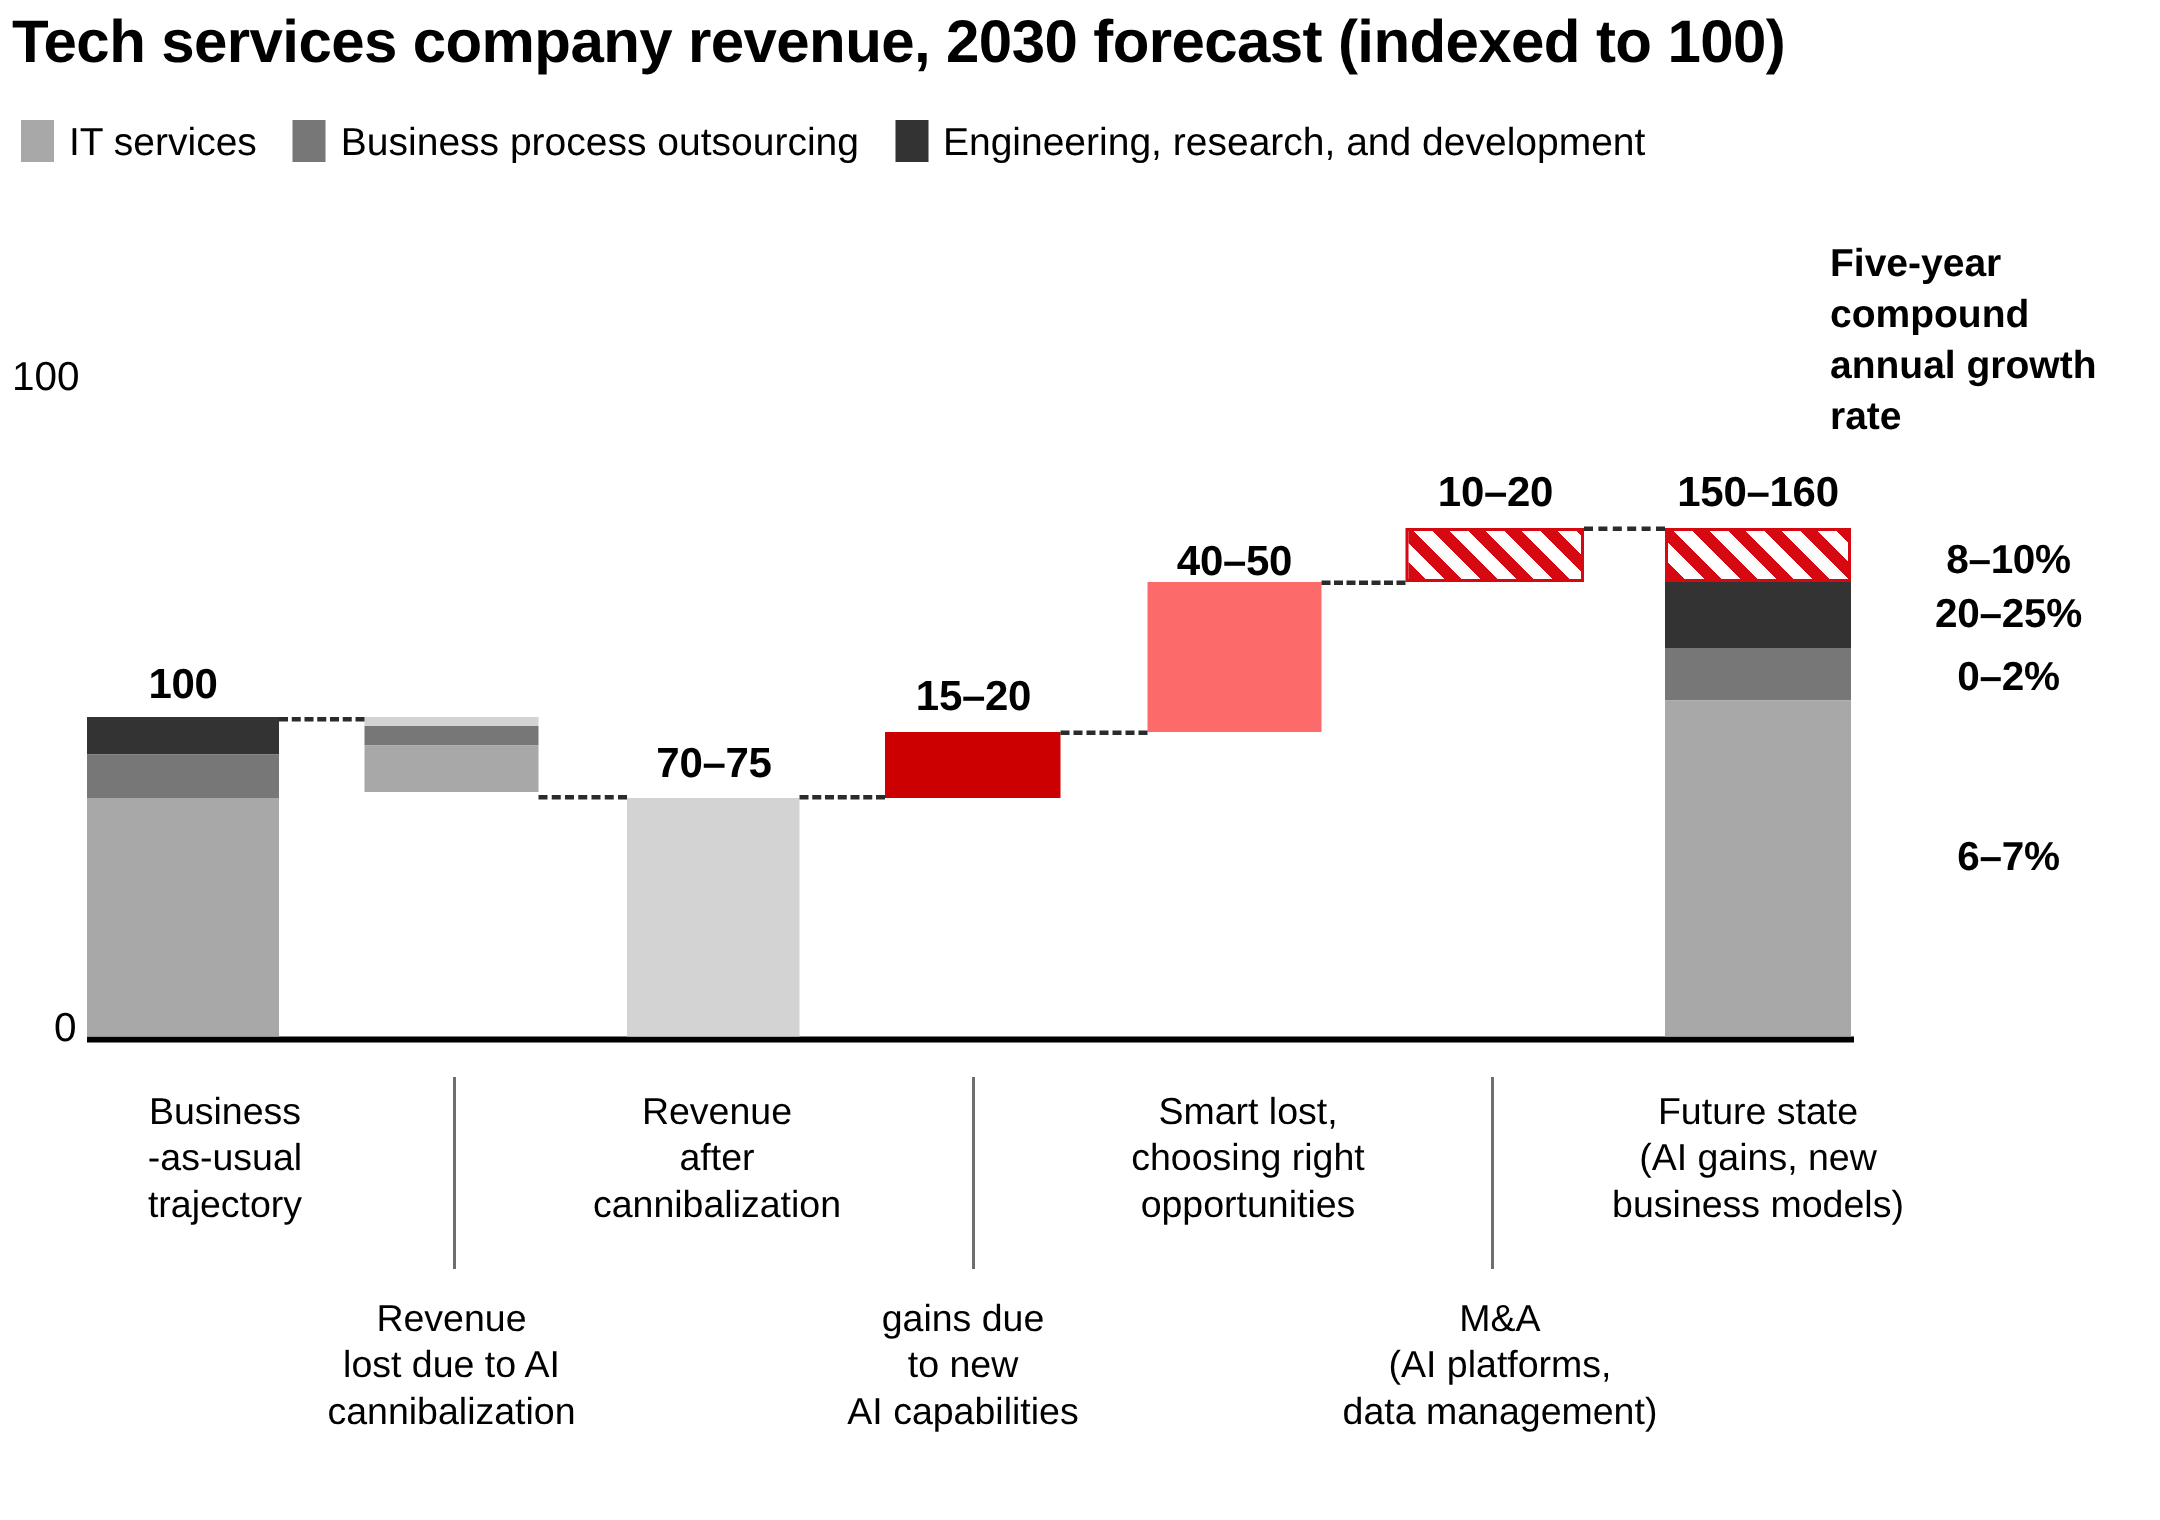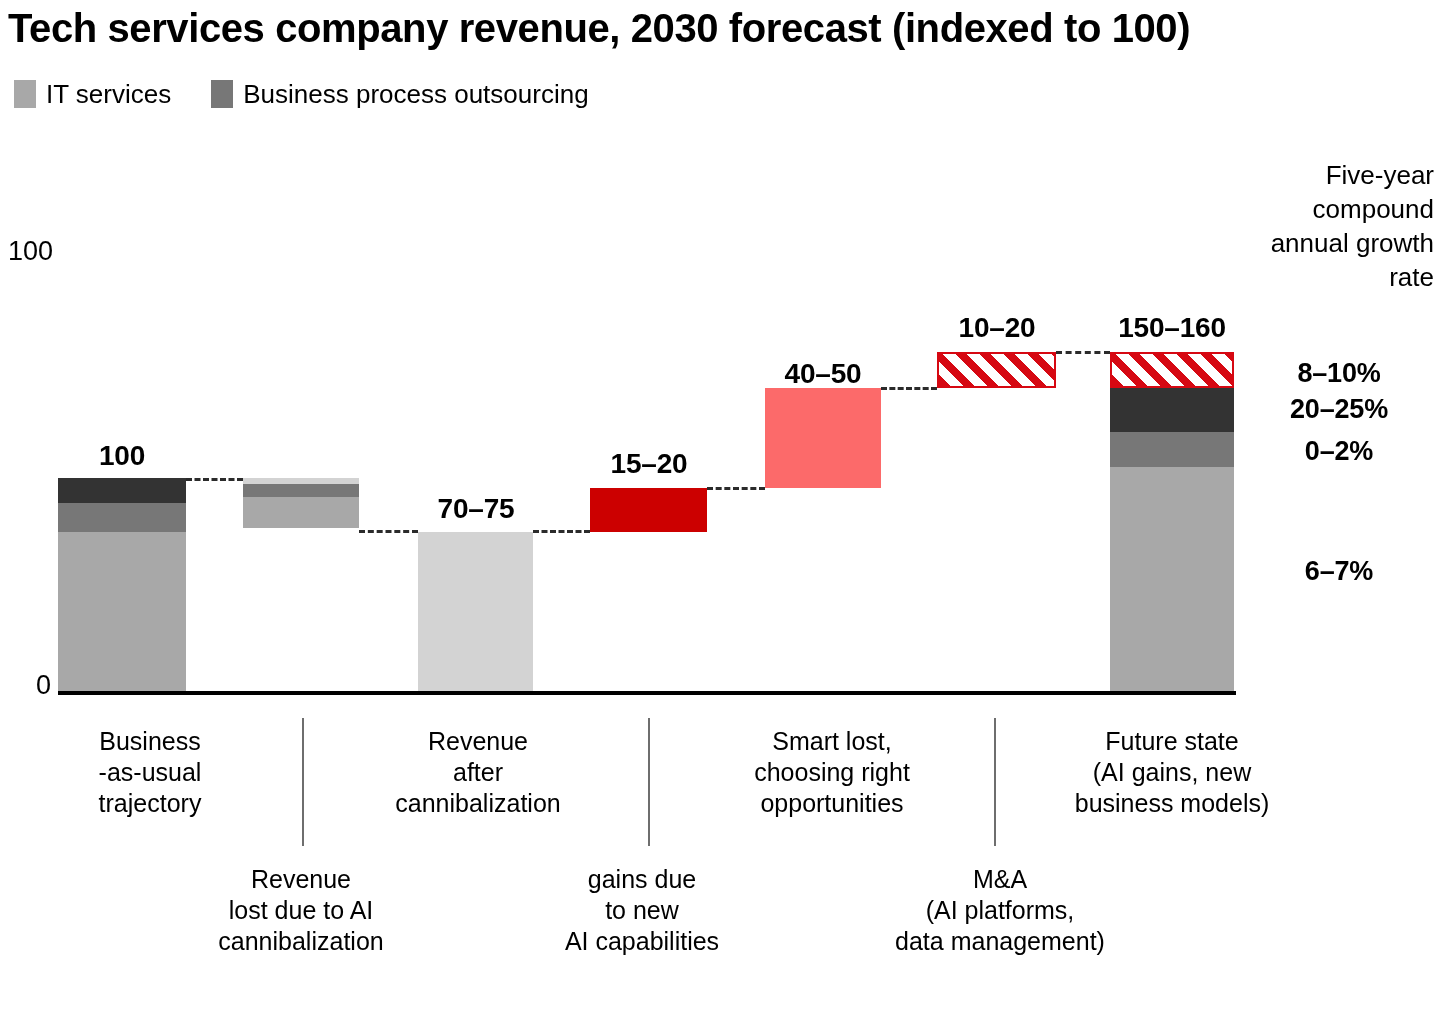--- a/index.html
+++ b/index.html
@@ -28,21 +28,21 @@
     line-height: 40px;
     white-space: nowrap;
   }
 
   
   #legend {
     left: 14px;
     top: 80px;
     display: flex;
     align-items: center;
-    gap: 16px;
+    gap: 0px;
   }
   .legend-item {
     display: flex;
     align-items: center;
     margin-right: 24px;
   }
   .legend-swatch {
     width: 22px;
     height: 28px;
     margin-right: 10px;
@@ -117,26 +117,26 @@
     text-align: center;
     font-size: 25px;
     line-height: 31px;
   }
   .cat-label .hd { font-weight: normal; display: block; }
   .cat-label .sub { font-weight: normal; display: block; }
 
   
   #cagr-heading {
     position: absolute;
-    left: 1248px;
+    left: 1220px;
     top: 158px;
     width: 186px;
-    text-align: right;
+    text-align: left;
     font-size: 26px;
-    font-weight: normal;
+    font-weight: bold;
     line-height: 34px;
   }
   .cagr-value {
     position: absolute;
     width: 186px;
     left: 1246px;
     text-align: center;
     font-size: 27px;
     font-weight: bold;
     letter-spacing: -0.2px;
@@ -148,20 +148,24 @@
 <div class="abs" id="chart-title">Tech services company revenue, 2030 forecast (indexed to 100)</div>
 
 <div class="abs" id="legend">
   <div class="legend-item">
     <span class="legend-swatch" style="background:#a8a8a8"></span>
     <span class="legend-label">IT services</span>
   </div>
   <div class="legend-item">
     <span class="legend-swatch" style="background:#777777"></span>
     <span class="legend-label">Business process outsourcing</span>
+  </div>
+  <div class="legend-item">
+    <span class="legend-swatch" style="background:#333333"></span>
+    <span class="legend-label">Engineering, research, and development</span>
   </div>
 </div>
 
 <div class="abs" id="plot">
 
   <div class="abs axis-label" id="y-top-label">100</div>
   <div class="abs axis-label" id="y-zero-label">0</div>
 
   <div class="abs" id="baseline"></div>
 

